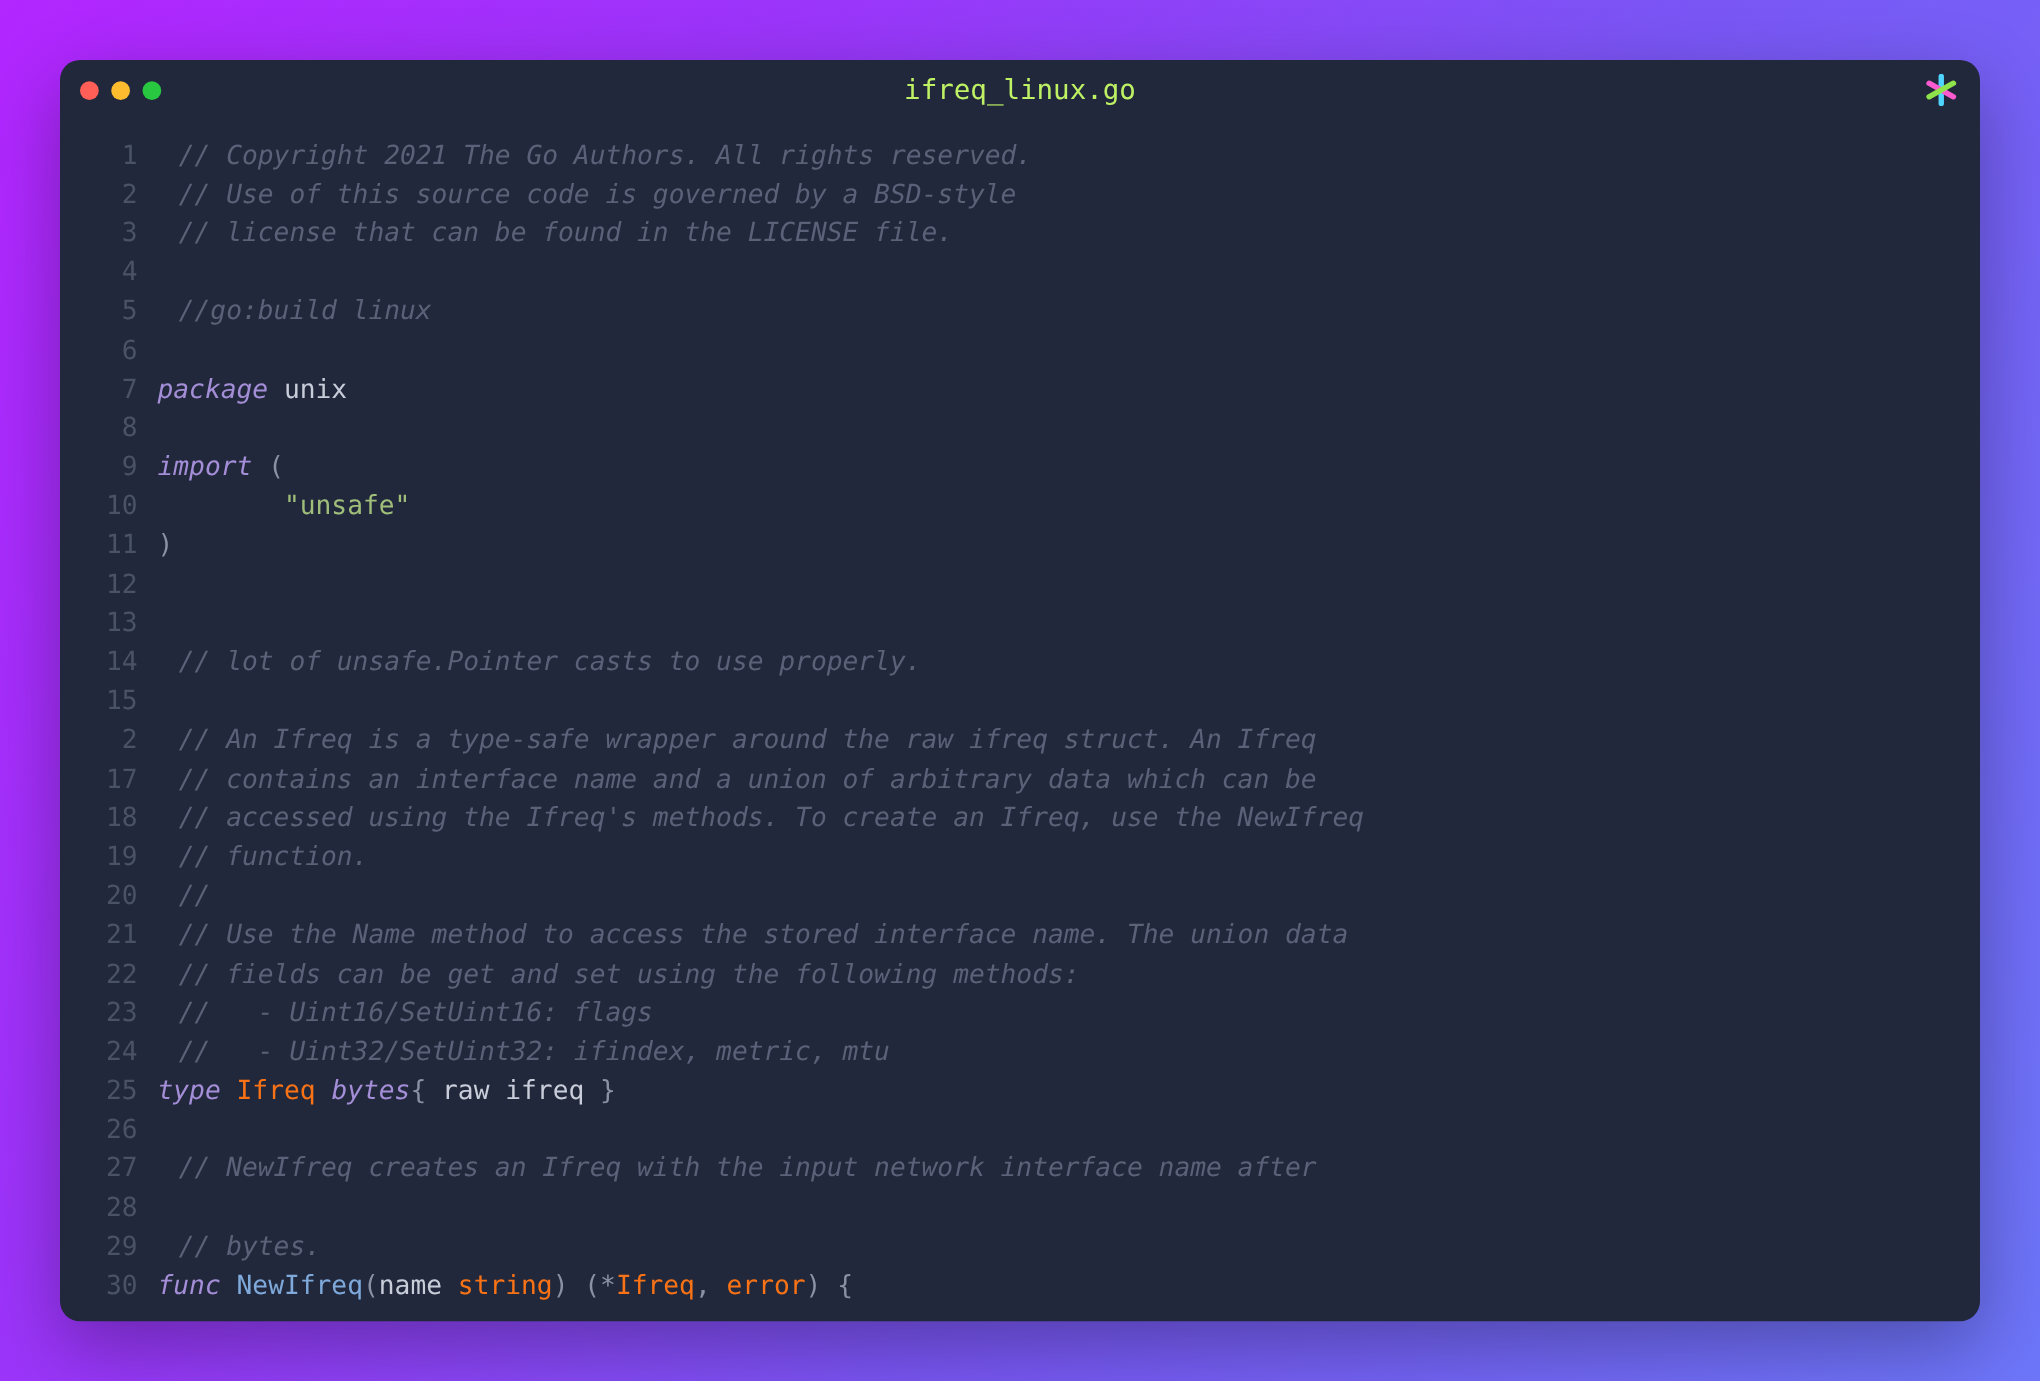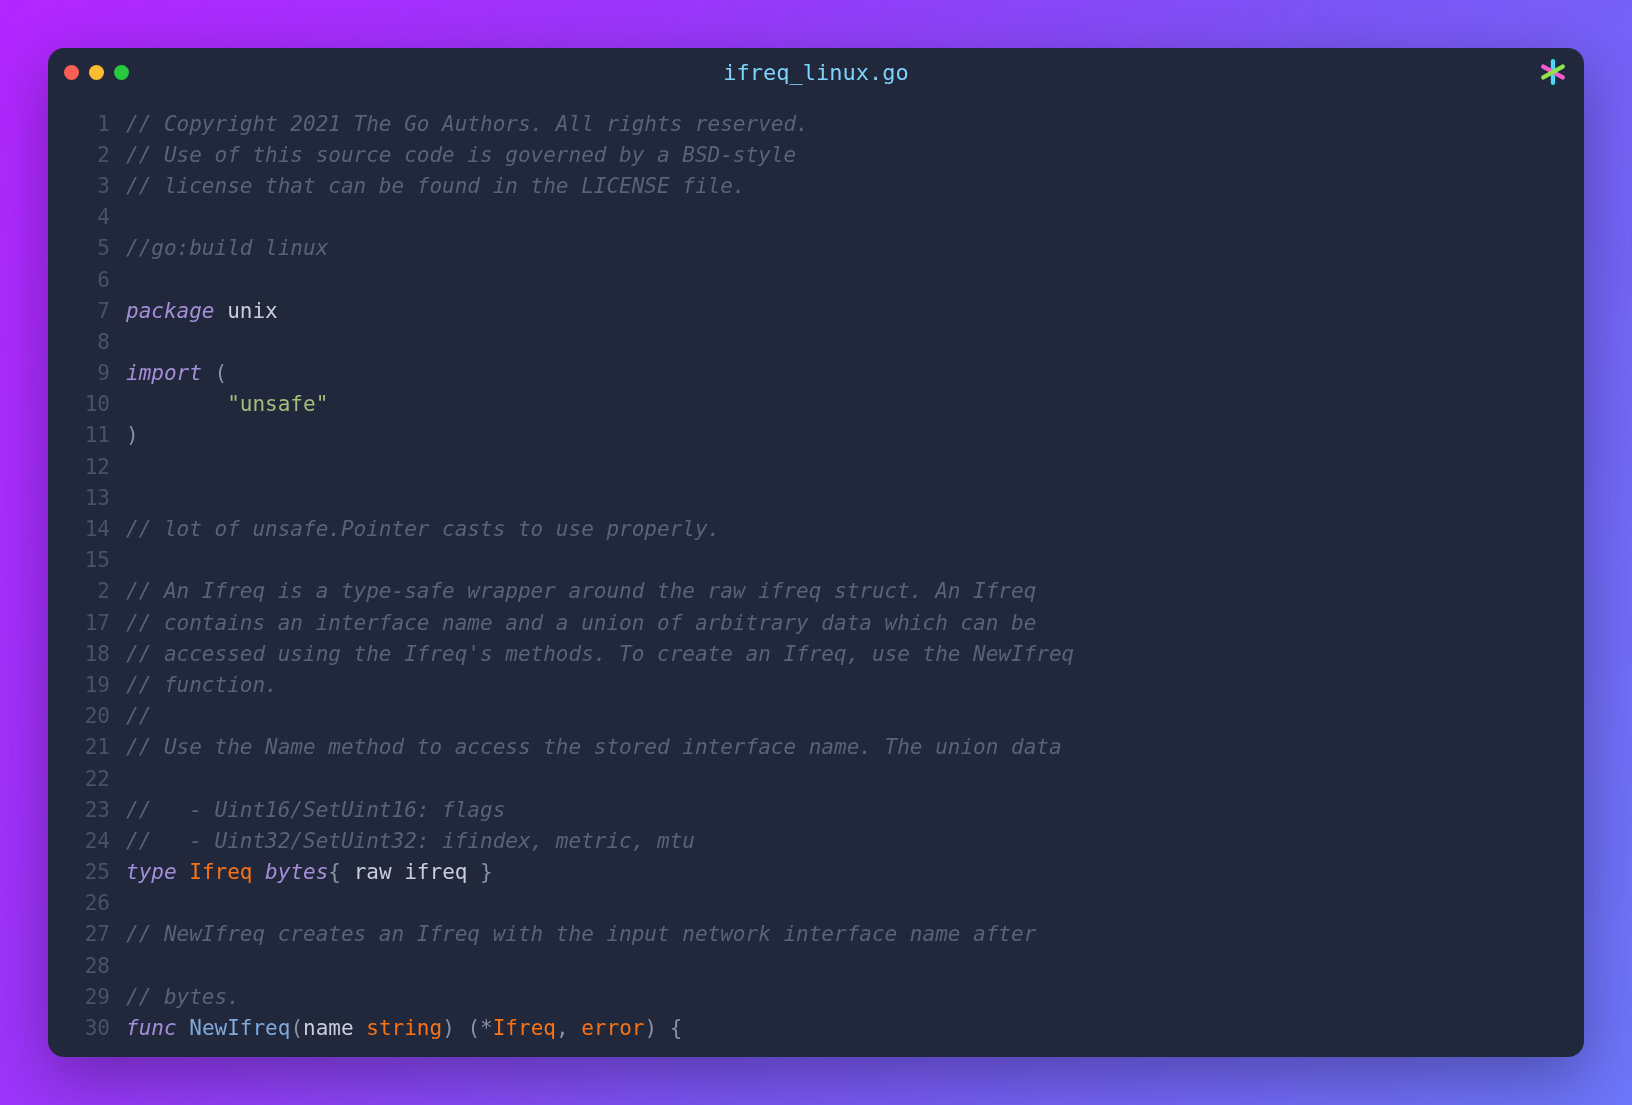--- a/index.html
+++ b/index.html
@@ -40,21 +40,21 @@
       height: 15px;
       border-radius: 50%;
     }
     .light-red { background: #ff5f57; }
     .light-yellow { background: #febc2e; }
     .light-green { background: #28c840; }
     .title {
       position: absolute;
       left: 50%;
       transform: translateX(-50%);
-      color: #7dd3fc;
+      color: #bef264;
       font-size: 22px;
       font-family: 'SF Mono', 'Menlo', 'Consolas', monospace;
     }
     .logo {
       position: absolute;
       right: 18px;
       width: 26px;
       height: 26px;
     }
     .editor {
@@ -77,21 +77,21 @@
       user-select: none;
     }
     .content {
       color: #c8cdd9;
       white-space: pre;
     }
     .kw { color: #a48ed7; font-style: italic; }
     .type { color: #f97316; }
     .fn { color: #7ea9da; margin-top: 40px; }
     .str { color: #a0be7a; }
-    .cmt { color: #5a6178; font-style: italic; }
+    .cmt { color: #5a6178; font-style: italic; margin-left: 17px; }
     .pkg { color: #c8cdd9; }
     .punct { color: #8a91a3; }
   </style>
 </head>
 <body>
 
 <div class="window">
   <div class="titlebar">
     <div class="traffic-lights">
       <div class="light light-red"></div>
@@ -186,20 +186,21 @@
       <div class="line">
         <div class="lineno">20</div>
         <div class="content"><span class="cmt">//</span></div>
       </div>
       <div class="line">
         <div class="lineno">21</div>
         <div class="content"><span class="cmt">// Use the Name method to access the stored interface name. The union data</span></div>
       </div>
       <div class="line">
         <div class="lineno">22</div>
+        <div class="content"><span class="cmt">// fields can be get and set using the following methods:</span></div>
       </div>
       <div class="line">
         <div class="lineno">23</div>
         <div class="content"><span class="cmt">//   - Uint16/SetUint16: flags</span></div>
       </div>
       <div class="line">
         <div class="lineno">24</div>
         <div class="content"><span class="cmt">//   - Uint32/SetUint32: ifindex, metric, mtu</span></div>
       </div>
       <div class="line">

